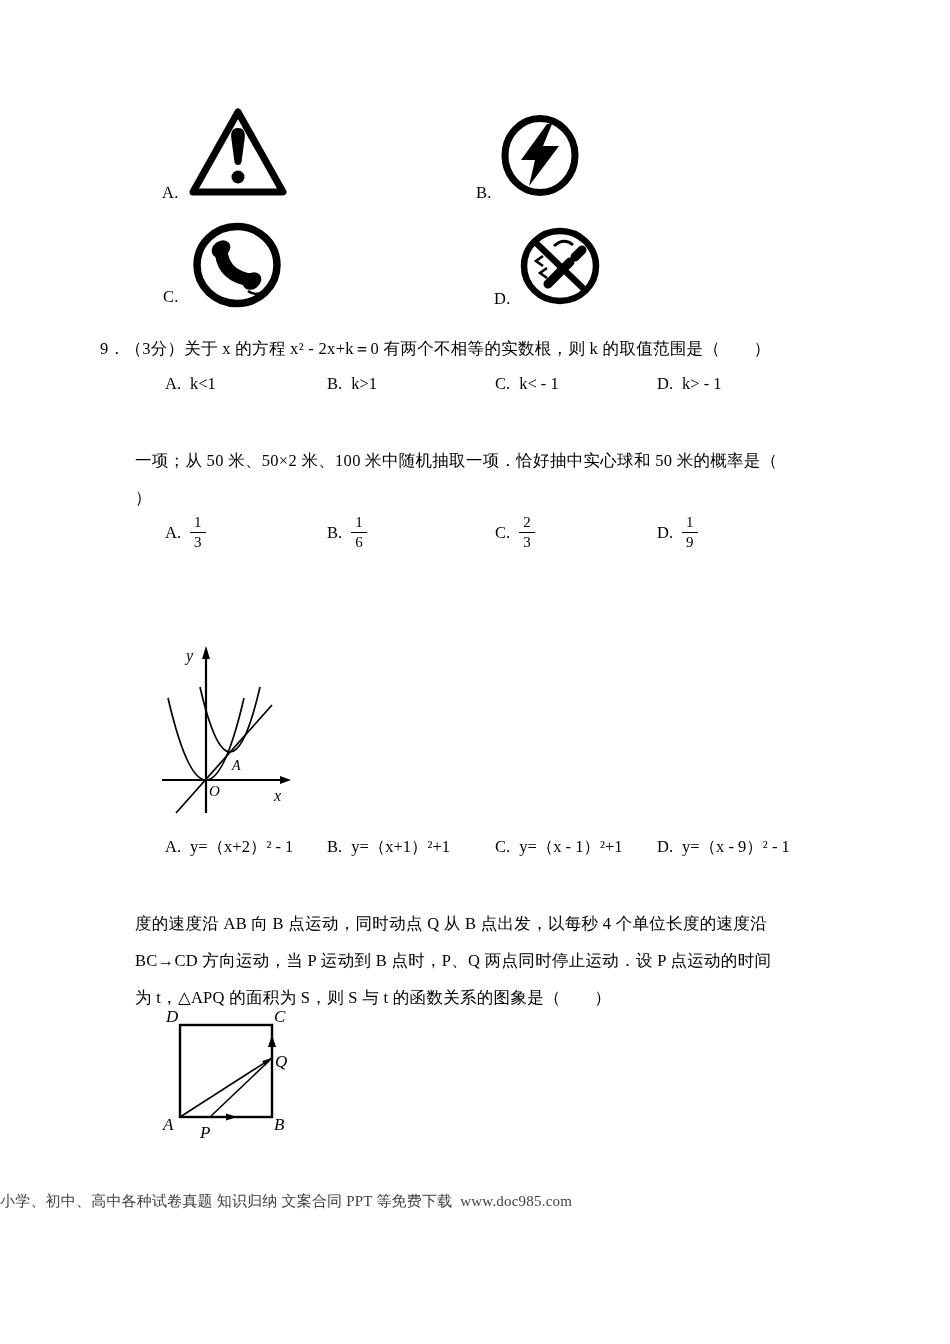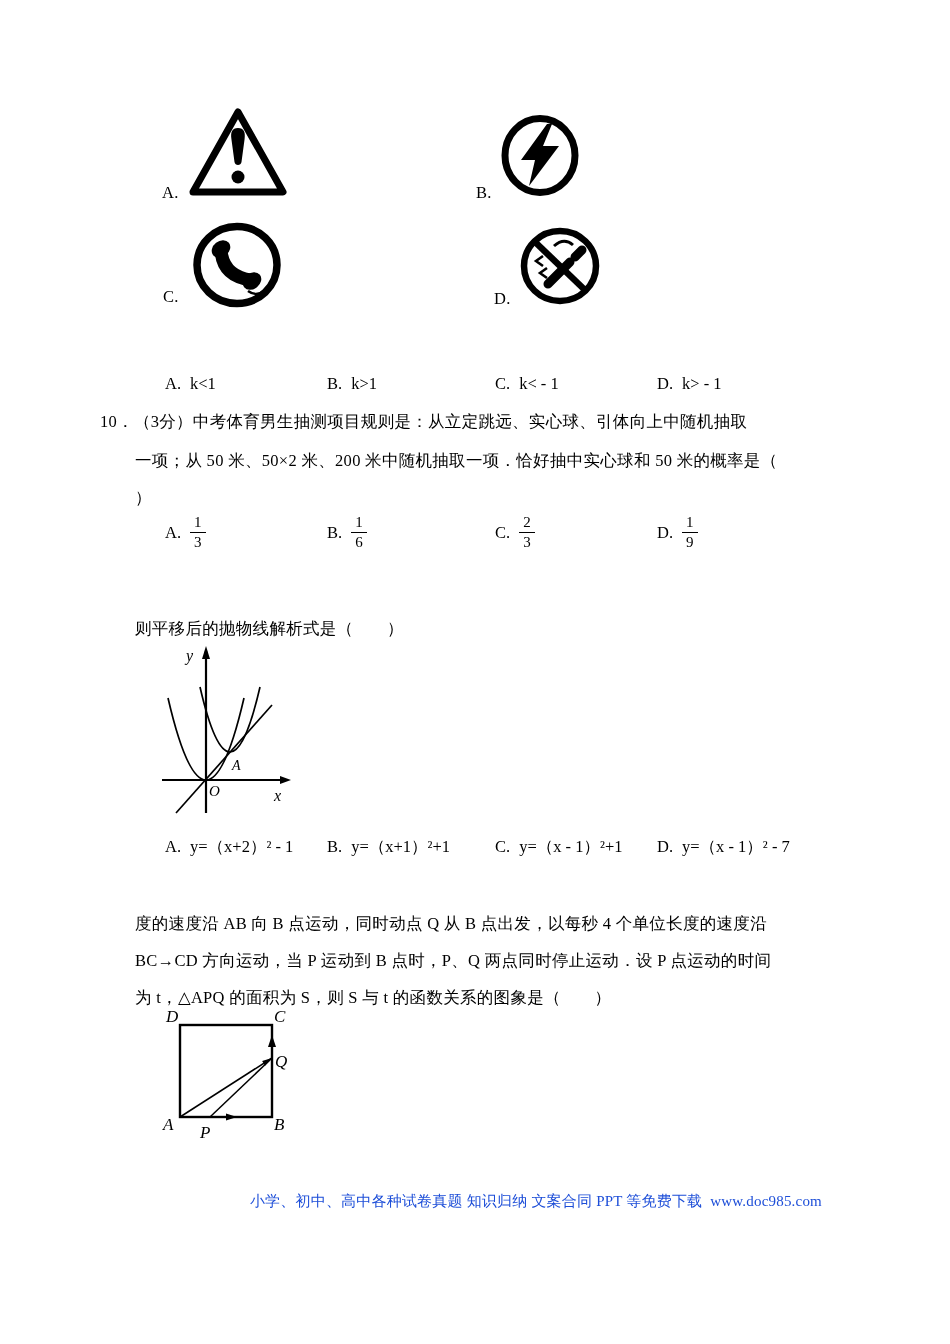--- a/index.html
+++ b/index.html
@@ -17,21 +17,21 @@
   .opt {
     position:absolute; white-space:nowrap; font-size:16.5px;
     display:flex; align-items:center;
   }
   .opt .optlabel { margin-right:9px; }
   .frac { display:inline-block; text-align:center; line-height:1; vertical-align:middle; }
   .frac .num { display:block; font-size:15px; padding:0 4px 2px; }
   .frac .den { display:block; font-size:15px; border-top:1.3px solid #000; padding:2px 4px 0; }
   .footer {
     position:absolute; left:0; top:1192px; width:822px;
-    text-align:right; font-size:15px; color:#1d4ed8; letter-spacing:0.2px;
+    text-align:left; font-size:15px; color:#404040; letter-spacing:0.2px;
   }
   svg { display:block; }
   svg text { font-family:"Liberation Serif","DejaVu Serif",serif; fill:#000; }
 </style>
 </head>
 <body>
 
 <div class="page">
 
   <span class="line" style="left:162px;top:182px">A.</span>
@@ -60,39 +60,39 @@
   <svg class="abs" style="left:518px;top:226px" width="84" height="80" viewBox="0 0 84 80">
     <ellipse cx="42" cy="40" rx="36" ry="35" fill="none" stroke="#000" stroke-width="6.5"></ellipse>
     <path d="M 36,20 q 10,-9 19,-1" fill="none" stroke="#000" stroke-width="3"></path>
     <path d="M 25,30 l -7,5 l 7,5" fill="none" stroke="#000" stroke-width="2.6"></path>
     <path d="M 29,42 l -7,5 l 7,5" fill="none" stroke="#000" stroke-width="2.6"></path>
     <line x1="30" y1="58" x2="52" y2="36" stroke="#000" stroke-width="9" stroke-linecap="round"></line>
     <line x1="57" y1="31" x2="64" y2="24" stroke="#000" stroke-width="9" stroke-linecap="round"></line>
     <line x1="15" y1="14" x2="69" y2="66" stroke="#000" stroke-width="6.5"></line>
   </svg>
 
+  <div class="line" style="left:100px;top:338px">9．（3分）关于 x 的方程 x² - 2x+k＝0 有两个不相等的实数根，则 k 的取值范围是（　　）</div>
   <div class="opt" style="left:165px;top:374px">
     <span class="optlabel">A.</span>
     <span>k&lt;1</span>
   </div>
   <div class="opt" style="left:327px;top:374px">
     <span class="optlabel">B.</span>
     <span>k&gt;1</span>
   </div>
   <div class="opt" style="left:495px;top:374px">
     <span class="optlabel">C.</span>
     <span>k&lt; - 1</span>
   </div>
   <div class="opt" style="left:657px;top:374px">
     <span class="optlabel">D.</span>
     <span>k&gt; - 1</span>
   </div>
 
-  <div class="line" style="left:100px;top:411px">10．（3分）中考体育男生抽测项目规则是：从立定跳远、实心球、引体向上中随机抽取</div>
-  <div class="line" style="left:135px;top:450px">一项；从 50 米、50×2 米、200 米中随机抽取一项．恰好抽中实心球和 50 米的概率是（</div>
+  <div class="line" style="left:135px;top:450px">一项；从 50 米、50×2 米、100 米中随机抽取一项．恰好抽中实心球和 50 米的概率是（</div>
   <div class="line" style="left:135px;top:487px">）</div>
 
   <div class="opt" style="left:165px;top:515px">
     <span class="optlabel">A.</span>
     <span class="frac">
       <span class="num">1</span>
       <span class="den">3</span>
     </span>
   </div>
   <div class="opt" style="left:327px;top:515px">
@@ -110,21 +110,20 @@
     </span>
   </div>
   <div class="opt" style="left:657px;top:515px">
     <span class="optlabel">D.</span>
     <span class="frac">
       <span class="num">1</span>
       <span class="den">9</span>
     </span>
   </div>
 
-  <div class="line" style="left:135px;top:618px">则平移后的抛物线解析式是（　　）</div>
 
   <svg class="abs" style="left:148px;top:643px" width="158" height="178" viewBox="0 0 158 178">
     <line x1="58" y1="170" x2="58" y2="8" stroke="#000" stroke-width="2.2"></line>
     <polygon points="54,16 58,3 62,16" fill="#000"></polygon>
     <line x1="14" y1="137" x2="136" y2="137" stroke="#000" stroke-width="2.2"></line>
     <polygon points="132,133 143,137 132,141" fill="#000"></polygon>
     <path d="M 20,55 Q 58,219 96,55" fill="none" stroke="#000" stroke-width="1.7"></path>
     <path d="M 52,44 Q 82,174 112,44" fill="none" stroke="#000" stroke-width="1.7"></path>
     <line x1="28" y1="170" x2="124" y2="62" stroke="#000" stroke-width="1.7"></line>
     <text x="38" y="18" font-size="16" font-style="italic">y</text>
@@ -140,21 +139,21 @@
   <div class="opt" style="left:327px;top:836px">
     <span class="optlabel">B.</span>
     <span>y=（x+1）²+1</span>
   </div>
   <div class="opt" style="left:495px;top:836px">
     <span class="optlabel">C.</span>
     <span>y=（x - 1）²+1</span>
   </div>
   <div class="opt" style="left:657px;top:836px">
     <span class="optlabel">D.</span>
-    <span>y=（x - 1）² - 7</span>
+    <span>y=（x - 9）² - 1</span>
   </div>
 
   <div class="line" style="left:135px;top:913px">度的速度沿 AB 向 B 点运动，同时动点 Q 从 B 点出发，以每秒 4 个单位长度的速度沿</div>
   <div class="line" style="left:135px;top:950px">BC→CD 方向运动，当 P 运动到 B 点时，P、Q 两点同时停止运动．设 P 点运动的时间</div>
   <div class="line" style="left:135px;top:987px">为 t，△APQ 的面积为 S，则 S 与 t 的函数关系的图象是（　　）</div>
 
   <svg class="abs" style="left:156px;top:1002px" width="140" height="140" viewBox="0 0 140 140">
     <rect x="24" y="23" width="92" height="92" fill="none" stroke="#000" stroke-width="2.4"></rect>
     <line x1="24" y1="115" x2="116" y2="56" stroke="#000" stroke-width="1.5"></line>
     <polygon points="116,56 109.1,63.8 106.1,59.0" fill="#000"></polygon>

